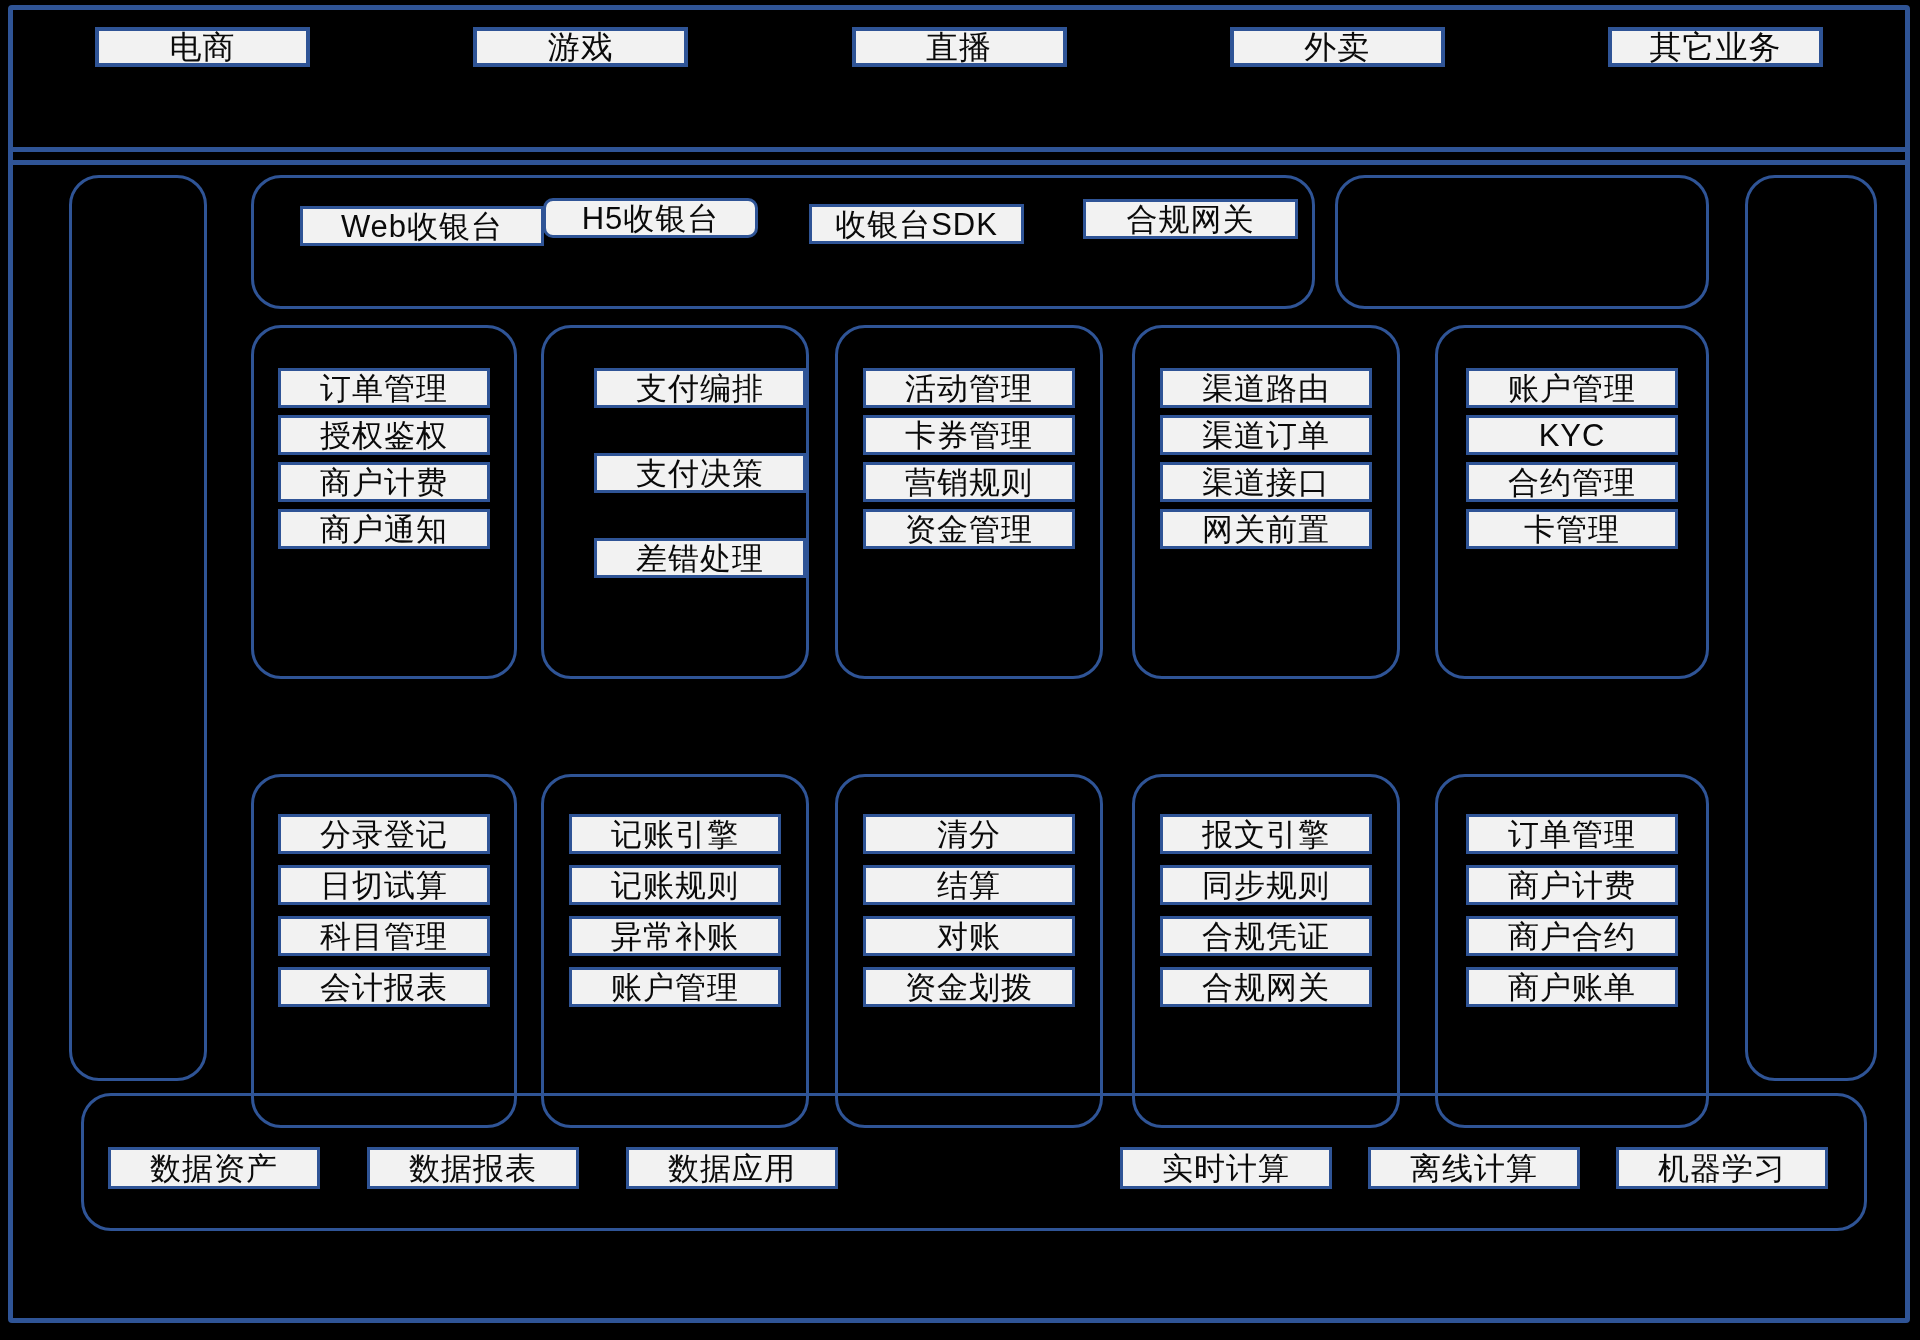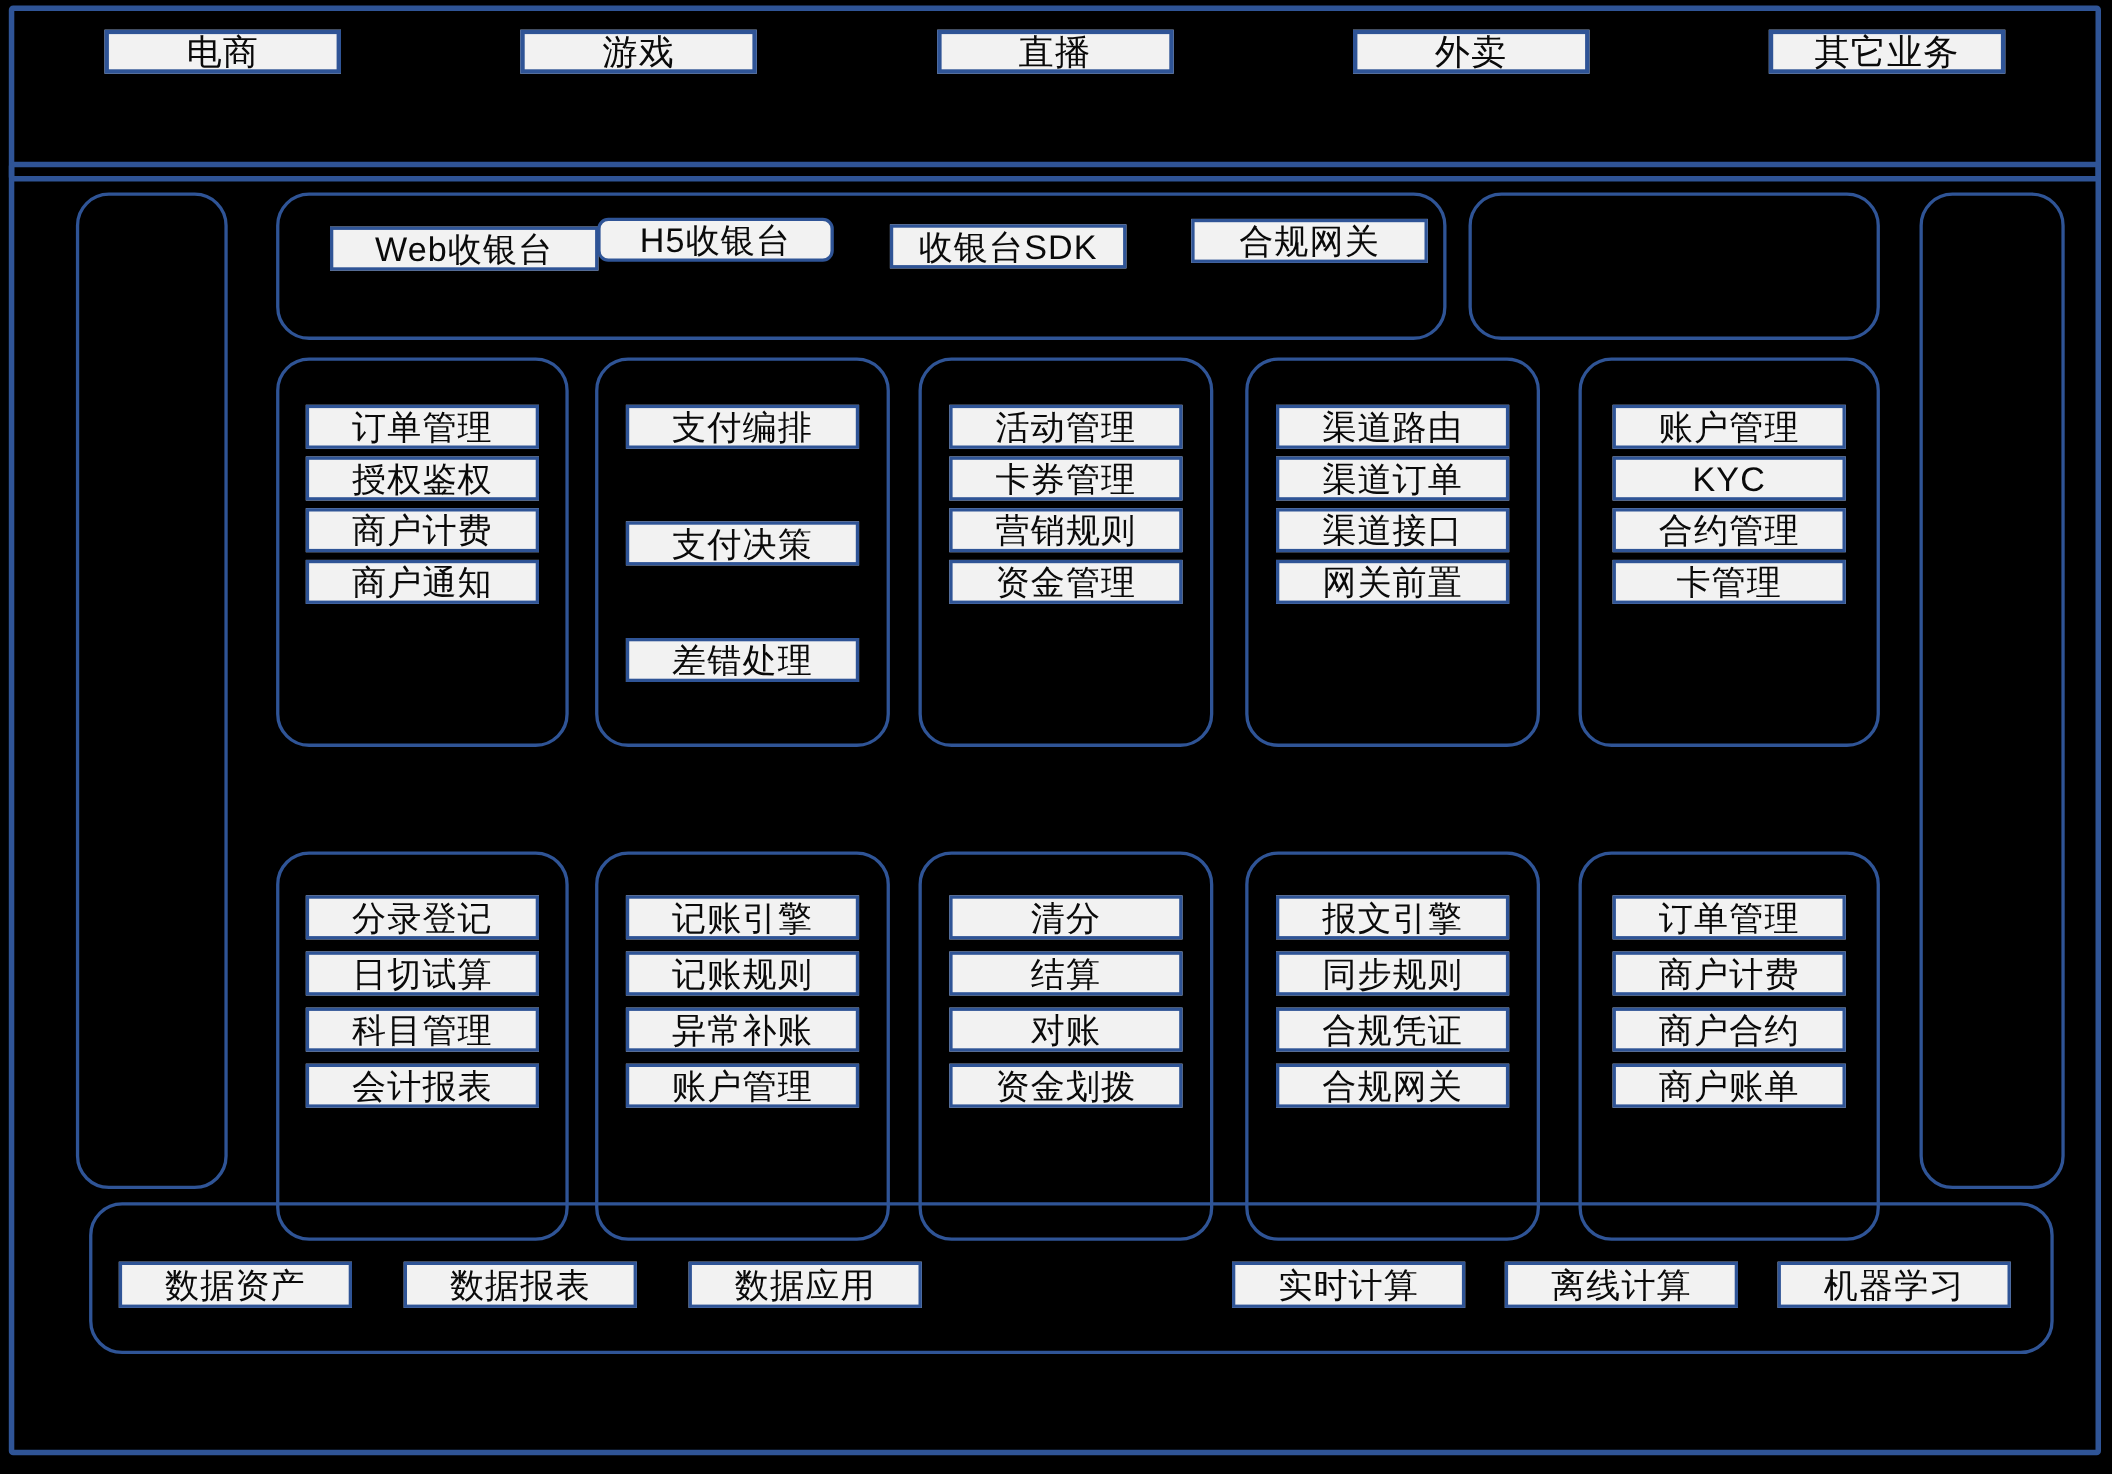--- a/index.html
+++ b/index.html
@@ -36,21 +36,21 @@
   
   .group{display:flex;flex-direction:column;align-items:center;}
   .row1{top:173px;height:354px;}
   .row2{top:575px;height:354px;}
   .g1{left:238px;width:266px;}
   .g2{left:528px;width:268px;}
   .g3{left:822px;width:268px;align-items:center;}
   .g4{left:1119px;width:268px;}
   .g5{left:1422px;width:274px;}
   .row1.group{padding-top:40px;gap:7px;}
-  .row1.sparse{gap:66px;}
+  .row1.sparse{gap:45px;align-items:flex-end;}
   .row2.group{padding-top:37px;gap:11px;margin-top:47px;}
 
   
   .data-band{left:68px;top:941px;width:1786px;height:138px;}
   .band-cluster{position:absolute;top:51px;display:flex;}
   .band-left{left:24px;gap:47px;}
   .band-right{left:1036px;gap:36px;}
   .data-band .box{height:42px;}
 
   

